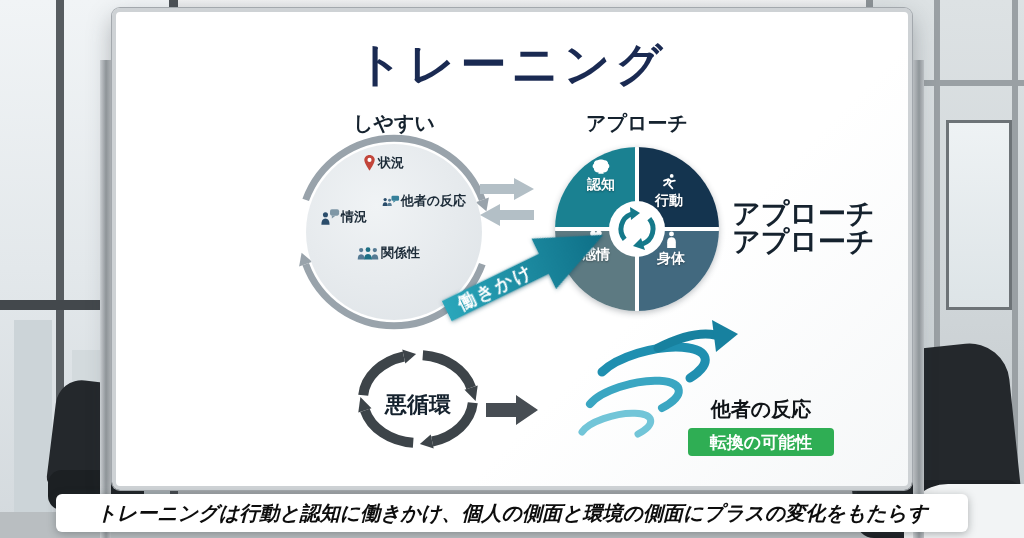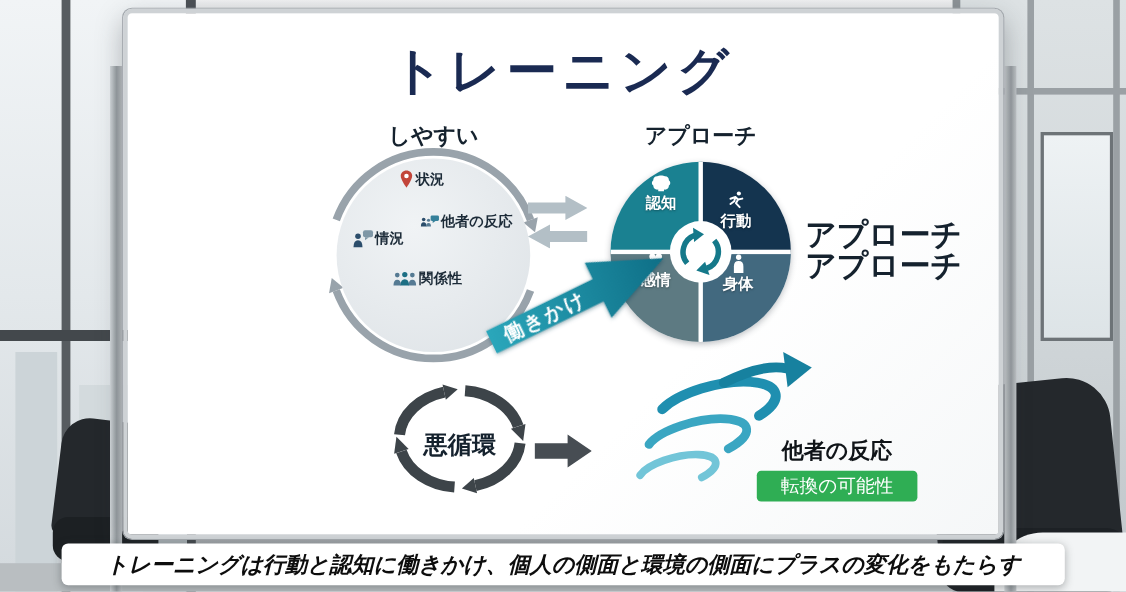--- a/index.html
+++ b/index.html
@@ -83,21 +83,21 @@
   .cycle-svg { position:absolute; left:222px; top:325px; }
   .cycle-text { position:absolute; left:222px; top:378px; width:160px; text-align:center;
                 font-size:22px; font-weight:bold; color:#15222e; }
   .fwd-arrow { position:absolute; left:370px; top:380px; }
   .spiral-svg { position:absolute; left:424px; top:292px; }
   .good-text { position:absolute; left:438px; top:384px; width:124px; text-align:center;
                font-size:22px; font-weight:bold; color:#15222e; }
   .plus-text { position:absolute; left:570px; top:384px; width:150px; text-align:center;
                font-size:20px; font-weight:bold; color:#101418; }
   .badge { position:absolute; left:572px; top:416px; width:146px; height:28px; line-height:28px;
-           text-align:center; background:#2fae54; color:#fff; font-size:17px; font-weight:normal;
+           text-align:center; background:#2fae54; color:#fff; font-size:17px; font-weight:bold;
            border-radius:4px; }
 
   
   .caption { position:absolute; left:56px; top:494px; width:912px; height:38px; z-index:4;
              background:#ffffff; border-radius:6px; box-shadow:0 2px 8px rgba(40,45,50,.35);
              text-align:center; line-height:38px; font-size:20px; font-weight:bold; color:#0d0d0d; white-space:nowrap;font-style:italic; }
 </style>
 </head>
 <body>
 

